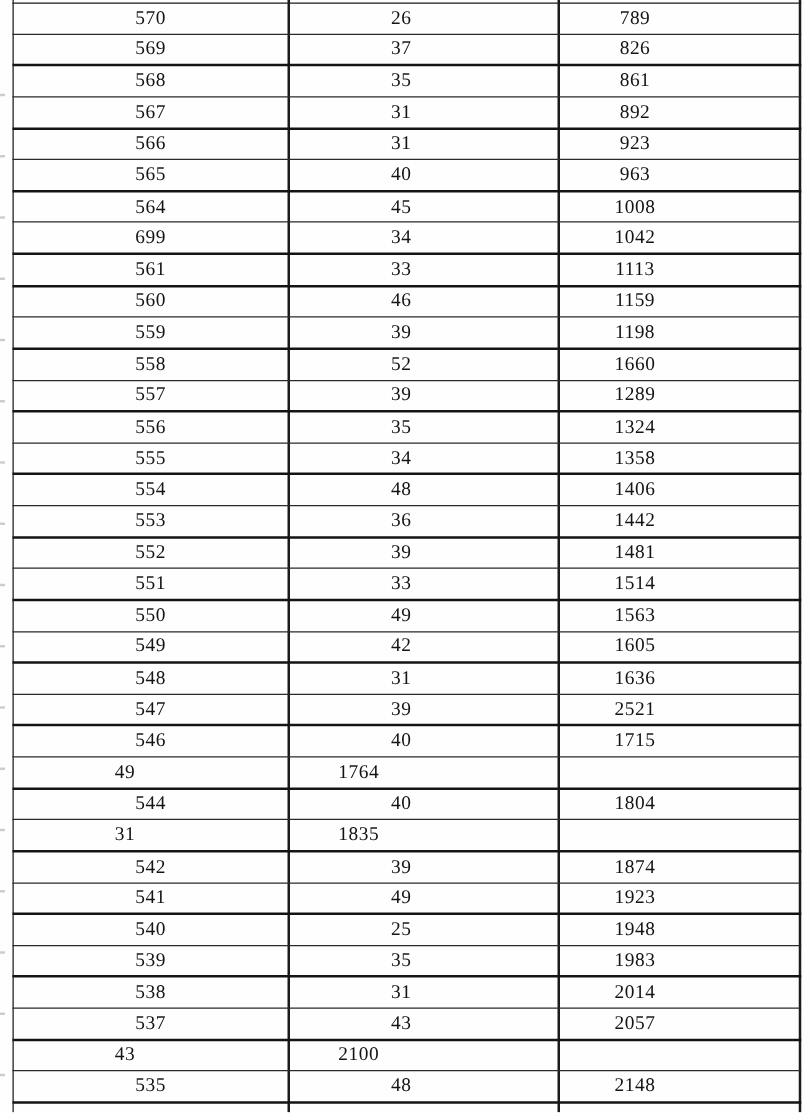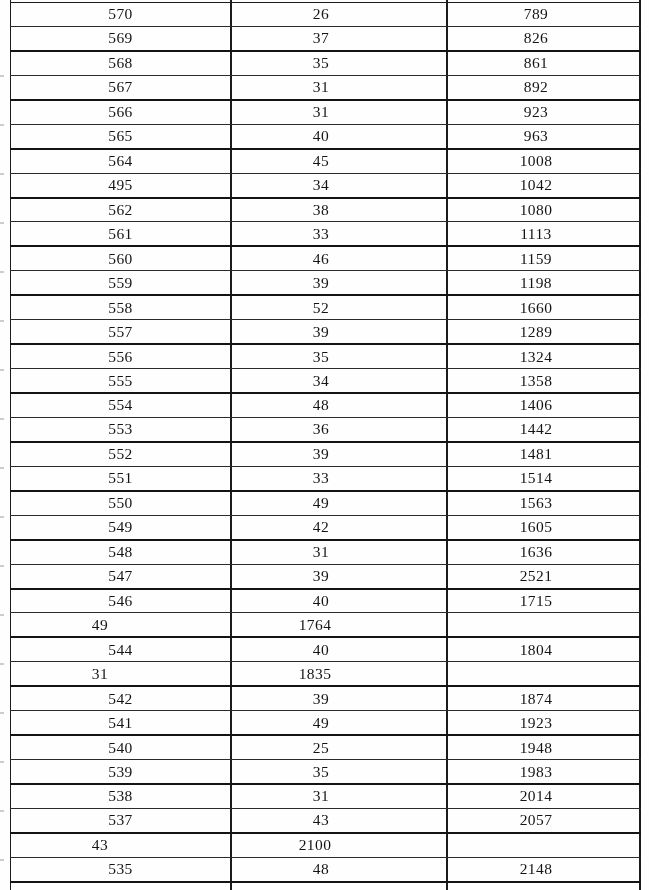--- a/index.html
+++ b/index.html
@@ -48,21 +48,21 @@
   .cell {
     display: flex;
     align-items: center;
     justify-content: center;
     font-size: 15.5px;
     color: #141414;
     letter-spacing: 0.4px;
   }
   .c0 { width: 221px; }
   .c1 { width: 180px; }
-  .c2 { width: 194px; margin-left: 28px; }
+  .c2 { width: 194px; }
   .artifact {
     position: absolute;
     left: 0;
     width: 4px;
     height: 2px;
     background: #a08f8f;
     opacity: 0.45;
   }
 </style>
 </head>
@@ -123,28 +123,23 @@
           <div class="cell c0">565</div>
           <div class="cell c1">40</div>
           <div class="cell c2">963</div>
         </div>
         <div class="row">
           <div class="cell c0">564</div>
           <div class="cell c1">45</div>
           <div class="cell c2">1008</div>
         </div>
         <div class="row thick">
-          <div class="cell c0">495</div>
+          <div class="cell c0">699</div>
           <div class="cell c1">34</div>
           <div class="cell c2">1042</div>
-        </div>
-        <div class="row">
-          <div class="cell c0">562</div>
-          <div class="cell c1">38</div>
-          <div class="cell c2">1080</div>
         </div>
         <div class="row thick">
           <div class="cell c0">561</div>
           <div class="cell c1">33</div>
           <div class="cell c2">1113</div>
         </div>
         <div class="row">
           <div class="cell c0">560</div>
           <div class="cell c1">46</div>
           <div class="cell c2">1159</div>

